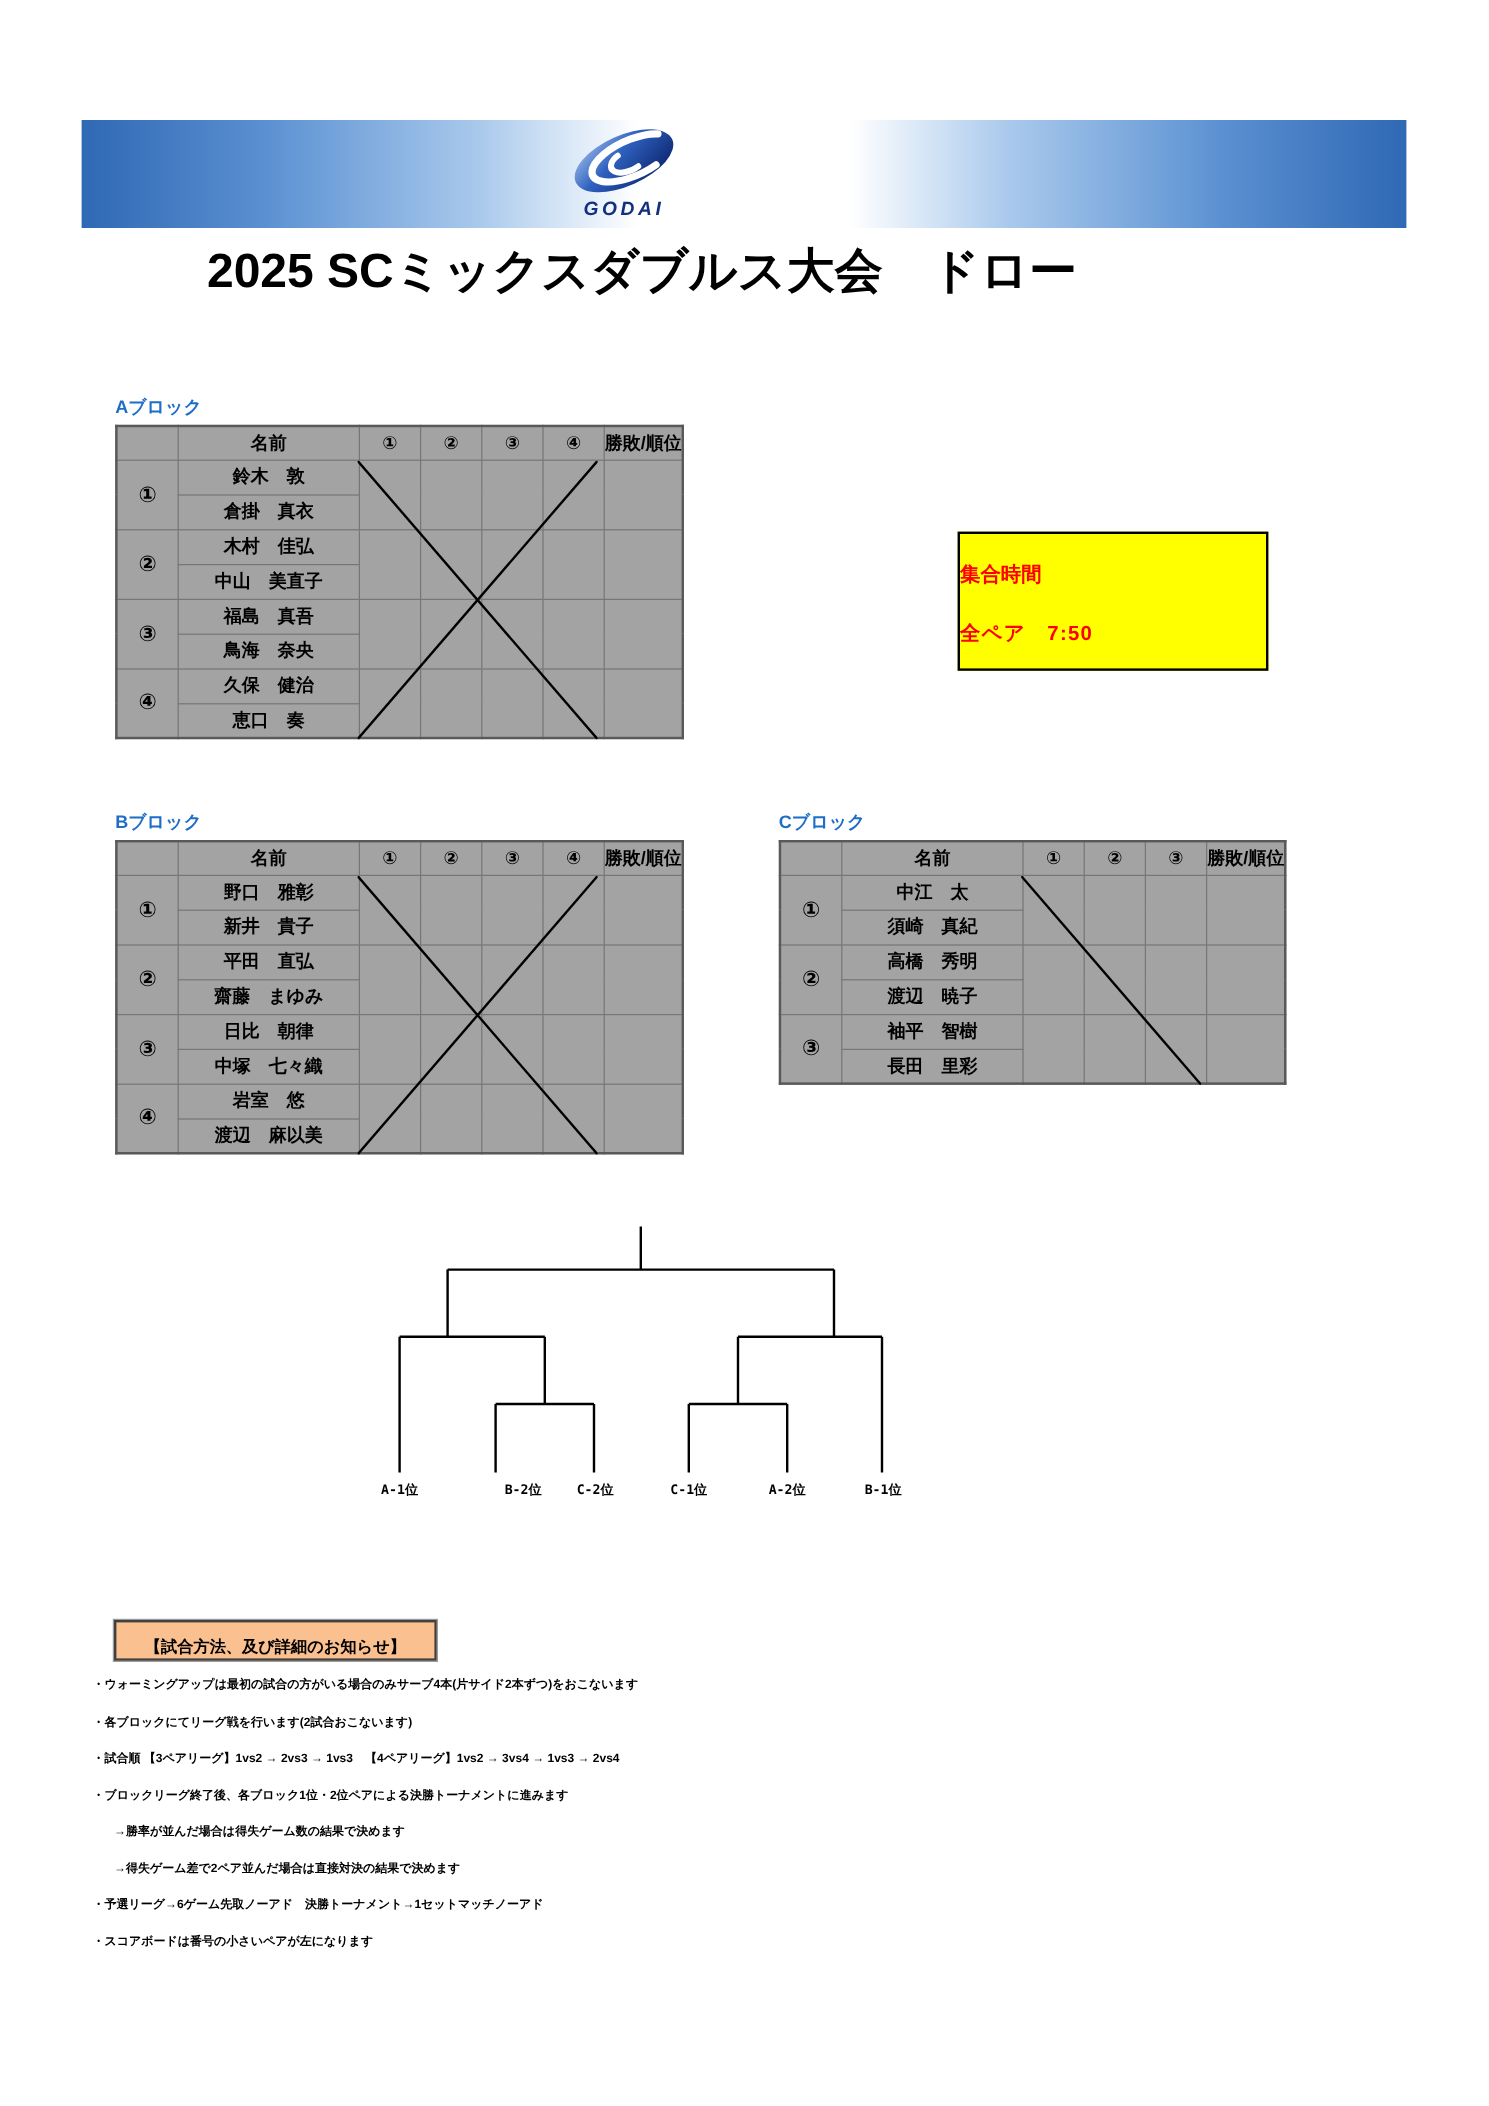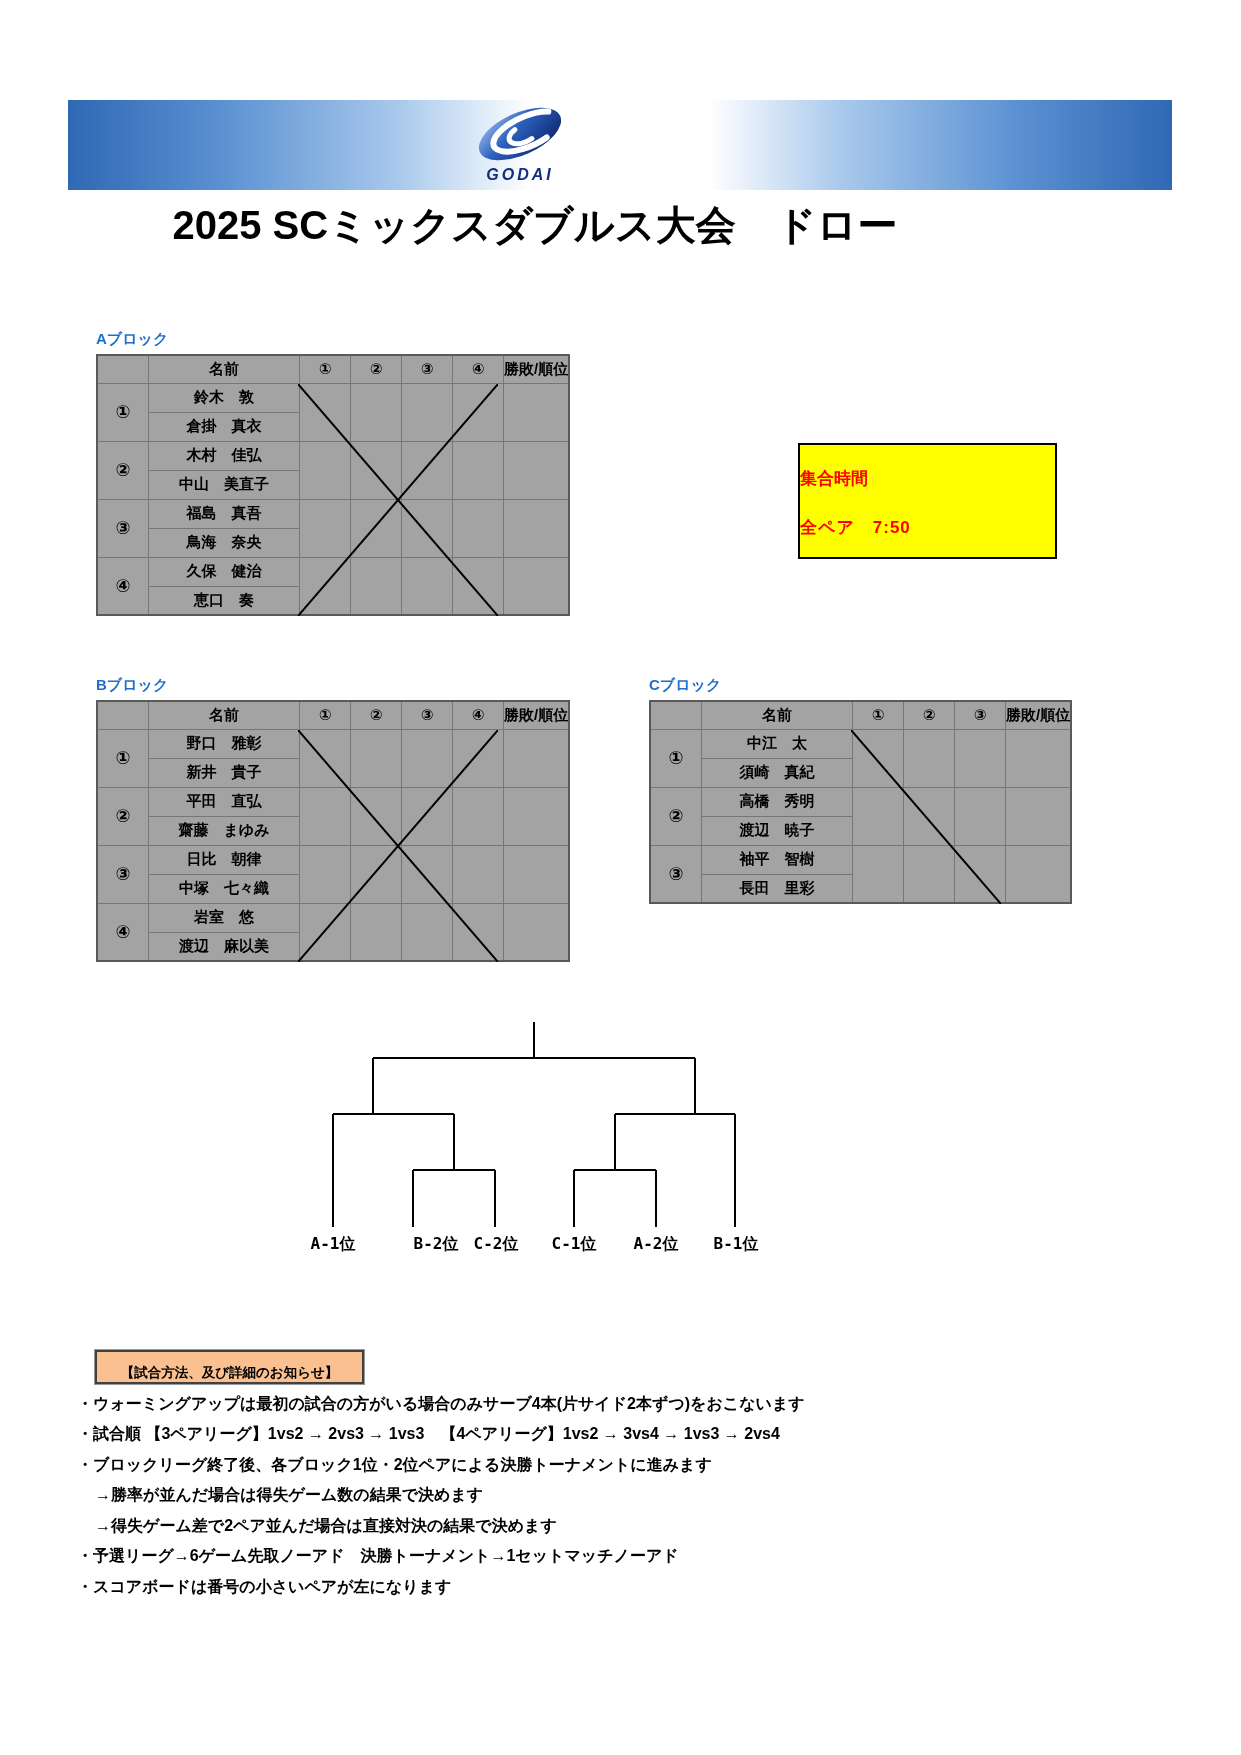--- a/index.html
+++ b/index.html
@@ -46,34 +46,34 @@
     position:absolute;left:798px;top:443px;width:255px;height:112px;
     background:#ffff00;border:2px solid #000;
     display:flex;flex-direction:column;align-items:flex-start;
   }
   .meet-title{color:#ff0000;font-weight:bold;font-size:17px;margin-top:22px;}
   .meet-time{color:#ff0000;font-weight:bold;font-size:17px;margin-top:26px;letter-spacing:1px;}
   
   svg.bracket{position:absolute;left:0;top:0;pointer-events:none;}
   .bk-label{
     position:absolute;top:1234px;transform:translateX(-50%);
-    font-size:16px;font-weight:bold;white-space:nowrap;
+    font-size:11px;font-weight:bold;white-space:nowrap;
     font-family:"DejaVu Sans Mono","Liberation Mono",monospace;
   }
   
   .notes-header-box{
     position:absolute;left:95px;top:1350px;width:265px;height:30px;
     background:#fac090;border:2px solid #404040;outline:1px solid #9a9a9a;
     display:flex;align-items:flex-end;justify-content:center;
     font-size:13.5px;font-weight:bold;white-space:nowrap;
   }
   .notes-lines{position:absolute;left:77px;top:1389px;width:1130px;}
   .note-line{
     height:30.5px;display:flex;align-items:center;
-    font-size:16px;font-weight:bold;white-space:nowrap;
+    font-size:10px;font-weight:bold;white-space:nowrap;
   }
   .note-line.indent{padding-left:18px;}
 </style>
 </head>
 <body>
 
 <div class="banner">
   <div class="logo">
     <svg width="130" height="62" viewBox="0 0 130 62">
       <defs>
@@ -313,19 +313,20 @@
     <div class="bk-label" style="left: 574px;">C-1位</div>
     <div class="bk-label" style="left: 656px;">A-2位</div>
     <div class="bk-label" style="left: 736px;">B-1位</div>
   </div>
 
 <div class="notes-header-box">
   <span>【試合方法、及び詳細のお知らせ】</span>
 </div>
 <div class="notes-lines" id="notesLines">
     <div class="note-line">・ウォーミングアップは最初の試合の方がいる場合のみサーブ4本(片サイド2本ずつ)をおこないます</div>
+    <div class="note-line">・各ブロックにてリーグ戦を行います(2試合おこないます)</div>
     <div class="note-line">・試合順 【3ペアリーグ】1vs2 → 2vs3 → 1vs3　【4ペアリーグ】1vs2 → 3vs4 → 1vs3 → 2vs4</div>
     <div class="note-line">・ブロックリーグ終了後、各ブロック1位・2位ペアによる決勝トーナメントに進みます</div>
     <div class="note-line indent">→勝率が並んだ場合は得失ゲーム数の結果で決めます</div>
     <div class="note-line indent">→得失ゲーム差で2ペア並んだ場合は直接対決の結果で決めます</div>
     <div class="note-line">・予選リーグ→6ゲーム先取ノーアド　決勝トーナメント→1セットマッチノーアド</div>
     <div class="note-line">・スコアボードは番号の小さいペアが左になります</div>
   </div>
 
 </body></html>

